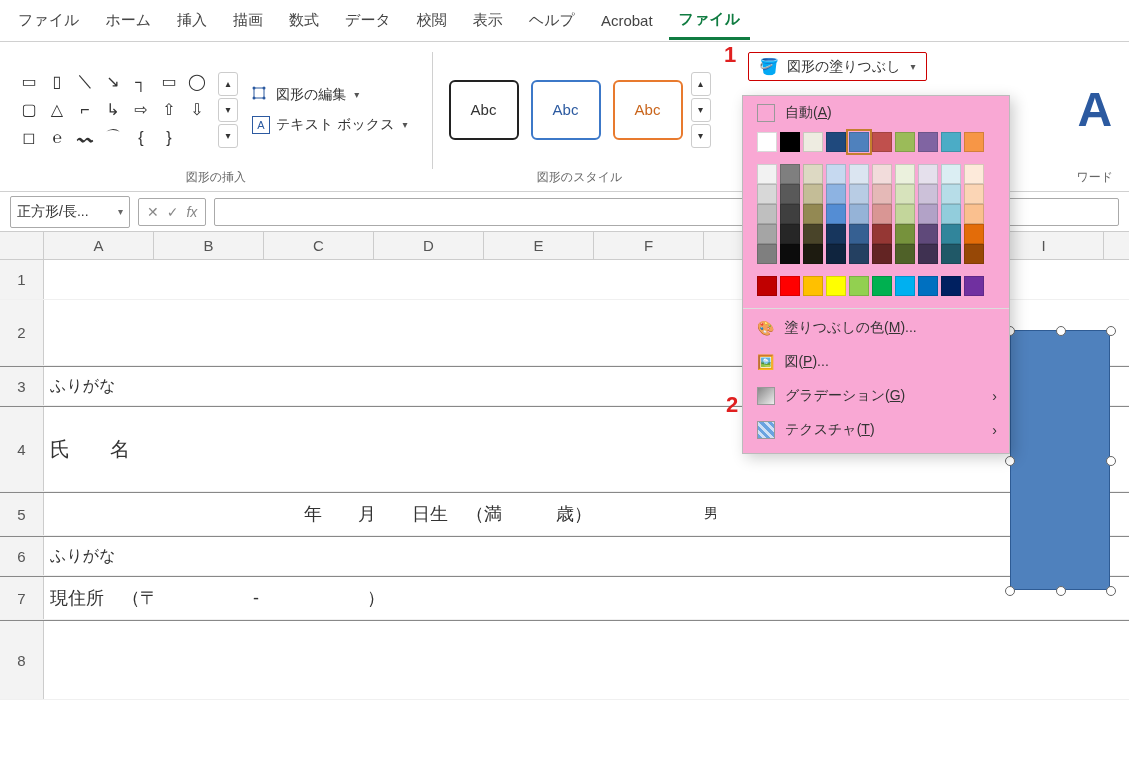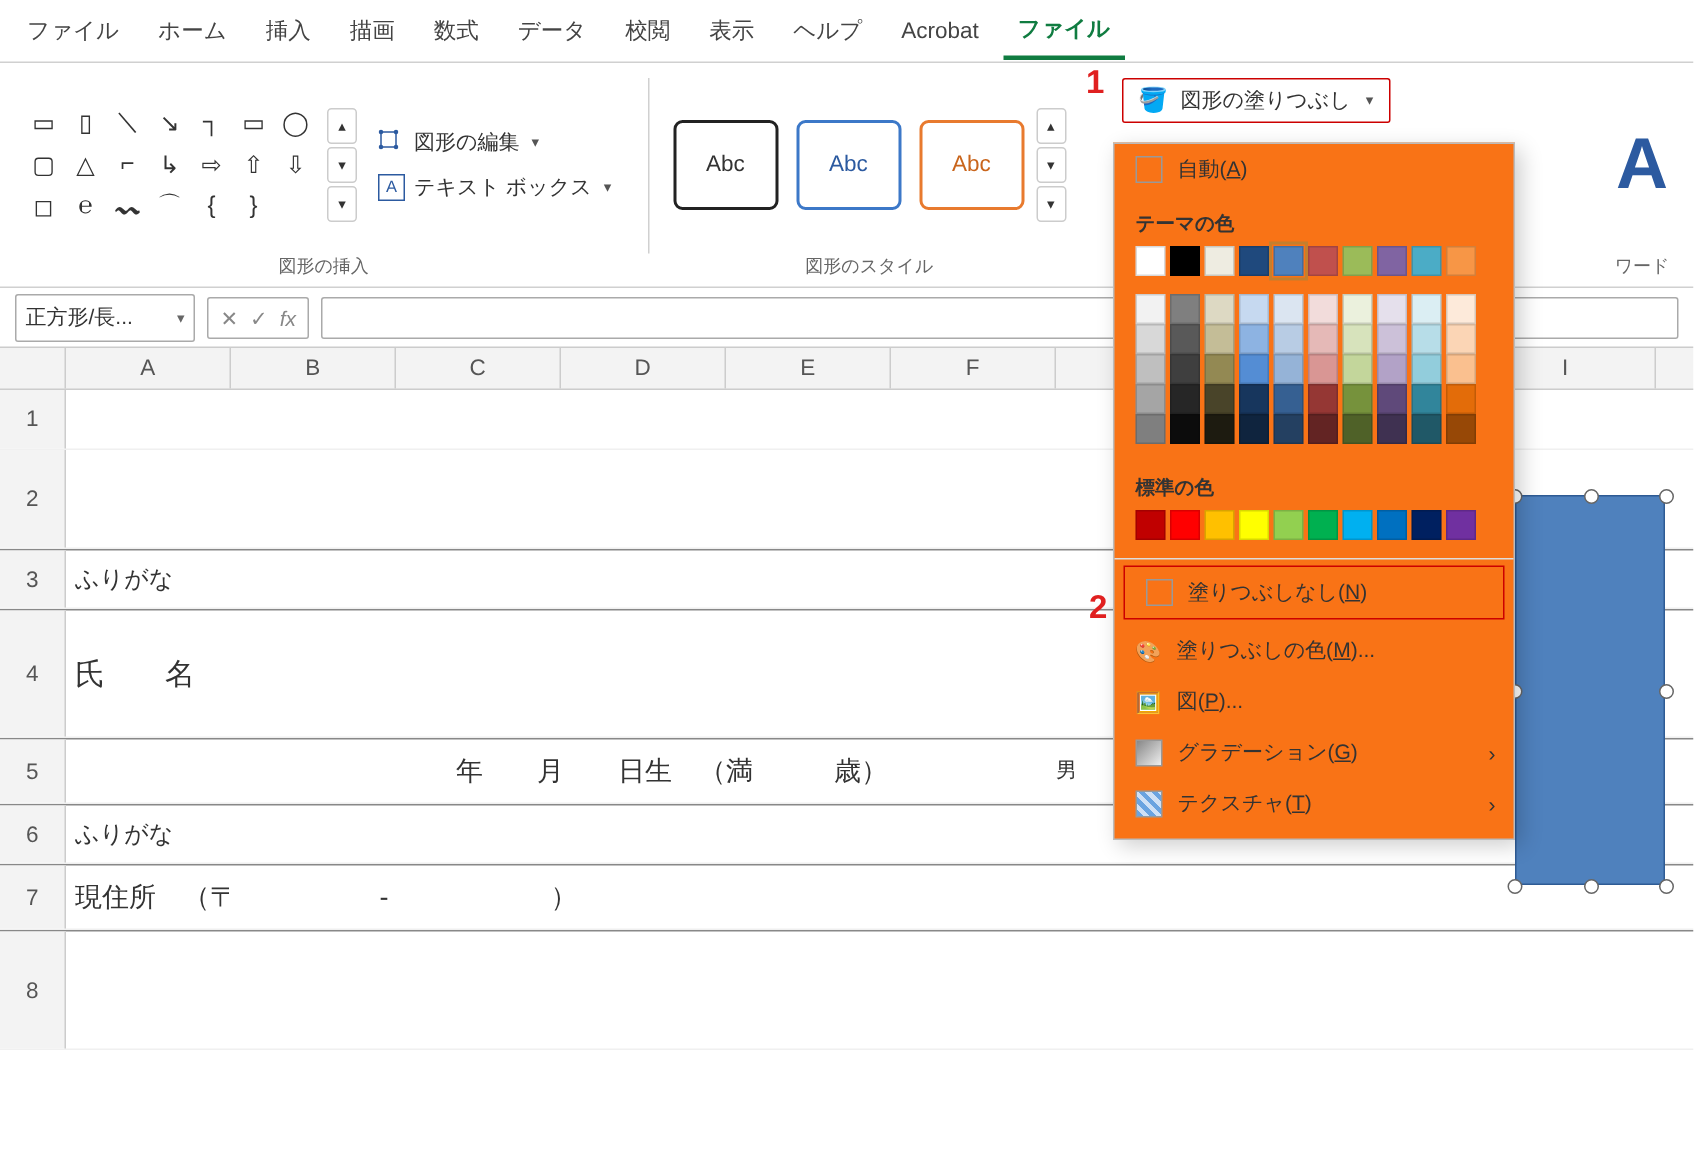--- a/index.html
+++ b/index.html
@@ -35,21 +35,21 @@
   .corner { width: 44px; border-right: 1px solid #ccc; }
   .colh { text-align: center; line-height: 28px; border-right: 1px solid #ccc; font-size: 15px; color: #555; }
   .rows { display: flex; flex-direction: column; }
   .row { display: flex; border-bottom: 1px solid #f0f0f0; align-items: stretch; }
   .rowh { width: 44px; display: flex; align-items: center; justify-content: center; border-right: 1px solid #ccc; background: #f3f3f3; color: #555; font-size: 15px; }
   .cells { flex: 1; position: relative; display: flex; align-items: center; }
   .doc-title { font-size: 32px; font-weight: 700; letter-spacing: 10px; padding-left: 6px; }
   .doc-date { position: absolute; right: 150px; font-size: 16px; padding-top: 36px; }
   .jp-label { font-size: 16px; padding-left: 6px; }
   .bordered-top { border-top: 1px solid #888; }
-  .dropdown { position: absolute; top: 95px; left: 742px; width: 268px; background: #f97316; border: 1px solid #bbb; box-shadow: 4px 4px 14px rgba(0,0,0,0.2); z-index: 20; padding-bottom: 6px; }
+  .dropdown { position: absolute; top: 95px; left: 742px; width: 268px; background: #f9a8d4; border: 1px solid #bbb; box-shadow: 4px 4px 14px rgba(0,0,0,0.2); z-index: 20; padding-bottom: 6px; }
   .dd-item { display: flex; align-items: center; gap: 10px; padding: 8px 14px; font-size: 14px; cursor: pointer; position: relative; }
   .dd-item .arrow { position: absolute; right: 12px; font-size: 14px; color: #333; }
   .dd-label { font-size: 13px; font-weight: 600; padding: 10px 14px 4px; }
   .swatch-grid { display: grid; grid-template-columns: repeat(10, 20px); gap: 3px; padding: 2px 14px 10px; }
   .sw { width: 20px; height: 20px; border: 1px solid rgba(0,0,0,0.15); cursor: pointer; }
   .sw.sel { outline: 2px solid #c47f2e; outline-offset: 1px; }
   .std-row { display: grid; grid-template-columns: repeat(10, 20px); gap: 3px; padding: 2px 14px 10px; }
   .fill-btn { display: flex; align-items: center; gap: 8px; padding: 4px 10px; border: 1px solid #c00; border-radius: 2px; cursor: pointer; }
   .fill-btn-wrap { position: absolute; top: 52px; left: 748px; z-index: 30; background: #fff; }
   .callout { position: absolute; font-size: 22px; font-weight: 700; color: #e02020; z-index: 40; }
@@ -251,21 +251,20 @@
 <div class="handle" style="top:586px; left:1056px;"></div>
 <div class="handle" style="top:586px; left:1106px;"></div>
 
 <div class="dropdown">
   <div class="dd-item">
     <span class="icon-sq"></span>
     <span>
       <span>自動(</span><span class="underline">A</span><span>)</span>
     </span>
   </div>
-  <div class="dd-label">テーマの色</div>
   <div class="swatch-grid" id="theme-row1">
       <div class="sw" style="background: rgb(255, 255, 255);"></div>
       <div class="sw" style="background: rgb(0, 0, 0);"></div>
       <div class="sw" style="background: rgb(238, 236, 225);"></div>
       <div class="sw" style="background: rgb(31, 73, 125);"></div>
       <div class="sw sel" style="background: rgb(79, 129, 189);"></div>
       <div class="sw" style="background: rgb(192, 80, 77);"></div>
       <div class="sw" style="background: rgb(155, 187, 89);"></div>
       <div class="sw" style="background: rgb(128, 100, 162);"></div>
       <div class="sw" style="background: rgb(75, 172, 198);"></div>
@@ -316,42 +315,35 @@
       <div class="sw" style="background: rgb(12, 12, 12);"></div>
       <div class="sw" style="background: rgb(29, 27, 16);"></div>
       <div class="sw" style="background: rgb(15, 36, 62);"></div>
       <div class="sw" style="background: rgb(36, 64, 97);"></div>
       <div class="sw" style="background: rgb(99, 36, 35);"></div>
       <div class="sw" style="background: rgb(79, 97, 40);"></div>
       <div class="sw" style="background: rgb(63, 49, 81);"></div>
       <div class="sw" style="background: rgb(32, 88, 103);"></div>
       <div class="sw" style="background: rgb(151, 72, 6);"></div>
     </div>
-  <div class="dd-label">標準の色</div>
   <div class="std-row" id="std-row">
       <div class="sw" style="background: rgb(192, 0, 0);"></div>
       <div class="sw" style="background: rgb(255, 0, 0);"></div>
       <div class="sw" style="background: rgb(255, 192, 0);"></div>
       <div class="sw" style="background: rgb(255, 255, 0);"></div>
       <div class="sw" style="background: rgb(146, 208, 80);"></div>
       <div class="sw" style="background: rgb(0, 176, 80);"></div>
       <div class="sw" style="background: rgb(0, 176, 240);"></div>
       <div class="sw" style="background: rgb(0, 112, 192);"></div>
       <div class="sw" style="background: rgb(0, 32, 96);"></div>
       <div class="sw" style="background: rgb(112, 48, 160);"></div>
     </div>
 
   <div style="border-top:1px solid #ddd; margin:2px 0;"></div>
 
-  <div class="dd-item" style="border:1.5px solid #c00; margin:4px 6px;">
-    <span class="icon-sq"></span>
-    <span>
-      <span>塗りつぶしなし(</span><span class="underline">N</span><span>)</span>
-    </span>
-  </div>
 
   <div class="dd-item">
     <span>🎨</span>
     <span>
       <span>塗りつぶしの色(</span><span class="underline">M</span><span>)...</span>
     </span>
   </div>
   <div class="dd-item">
     <span>🖼️</span>
     <span>

